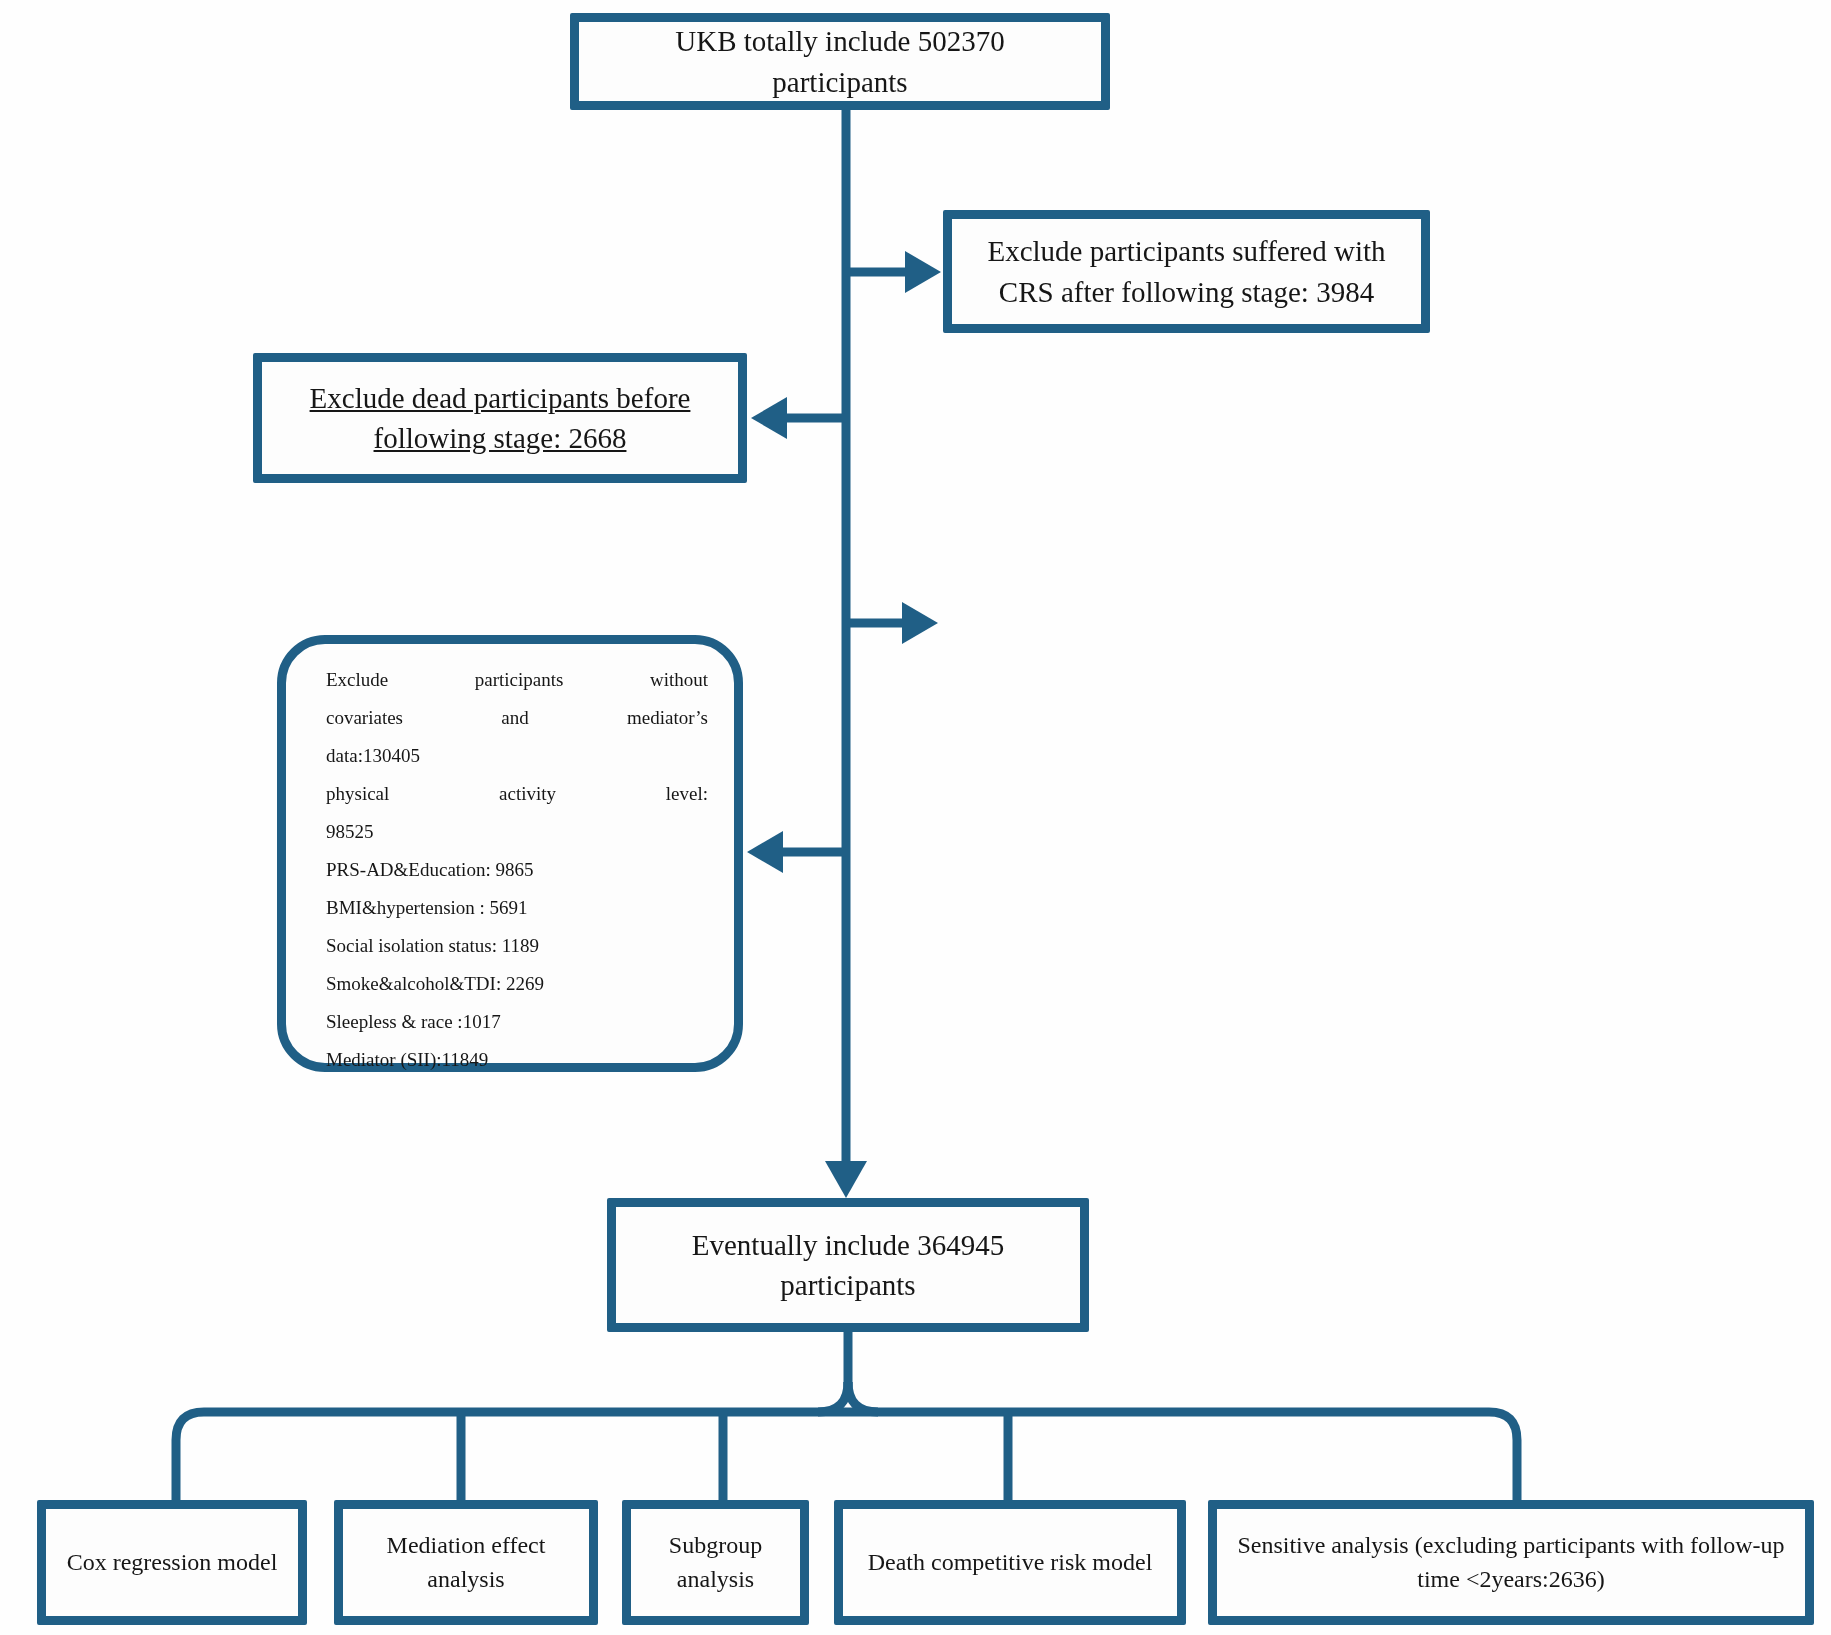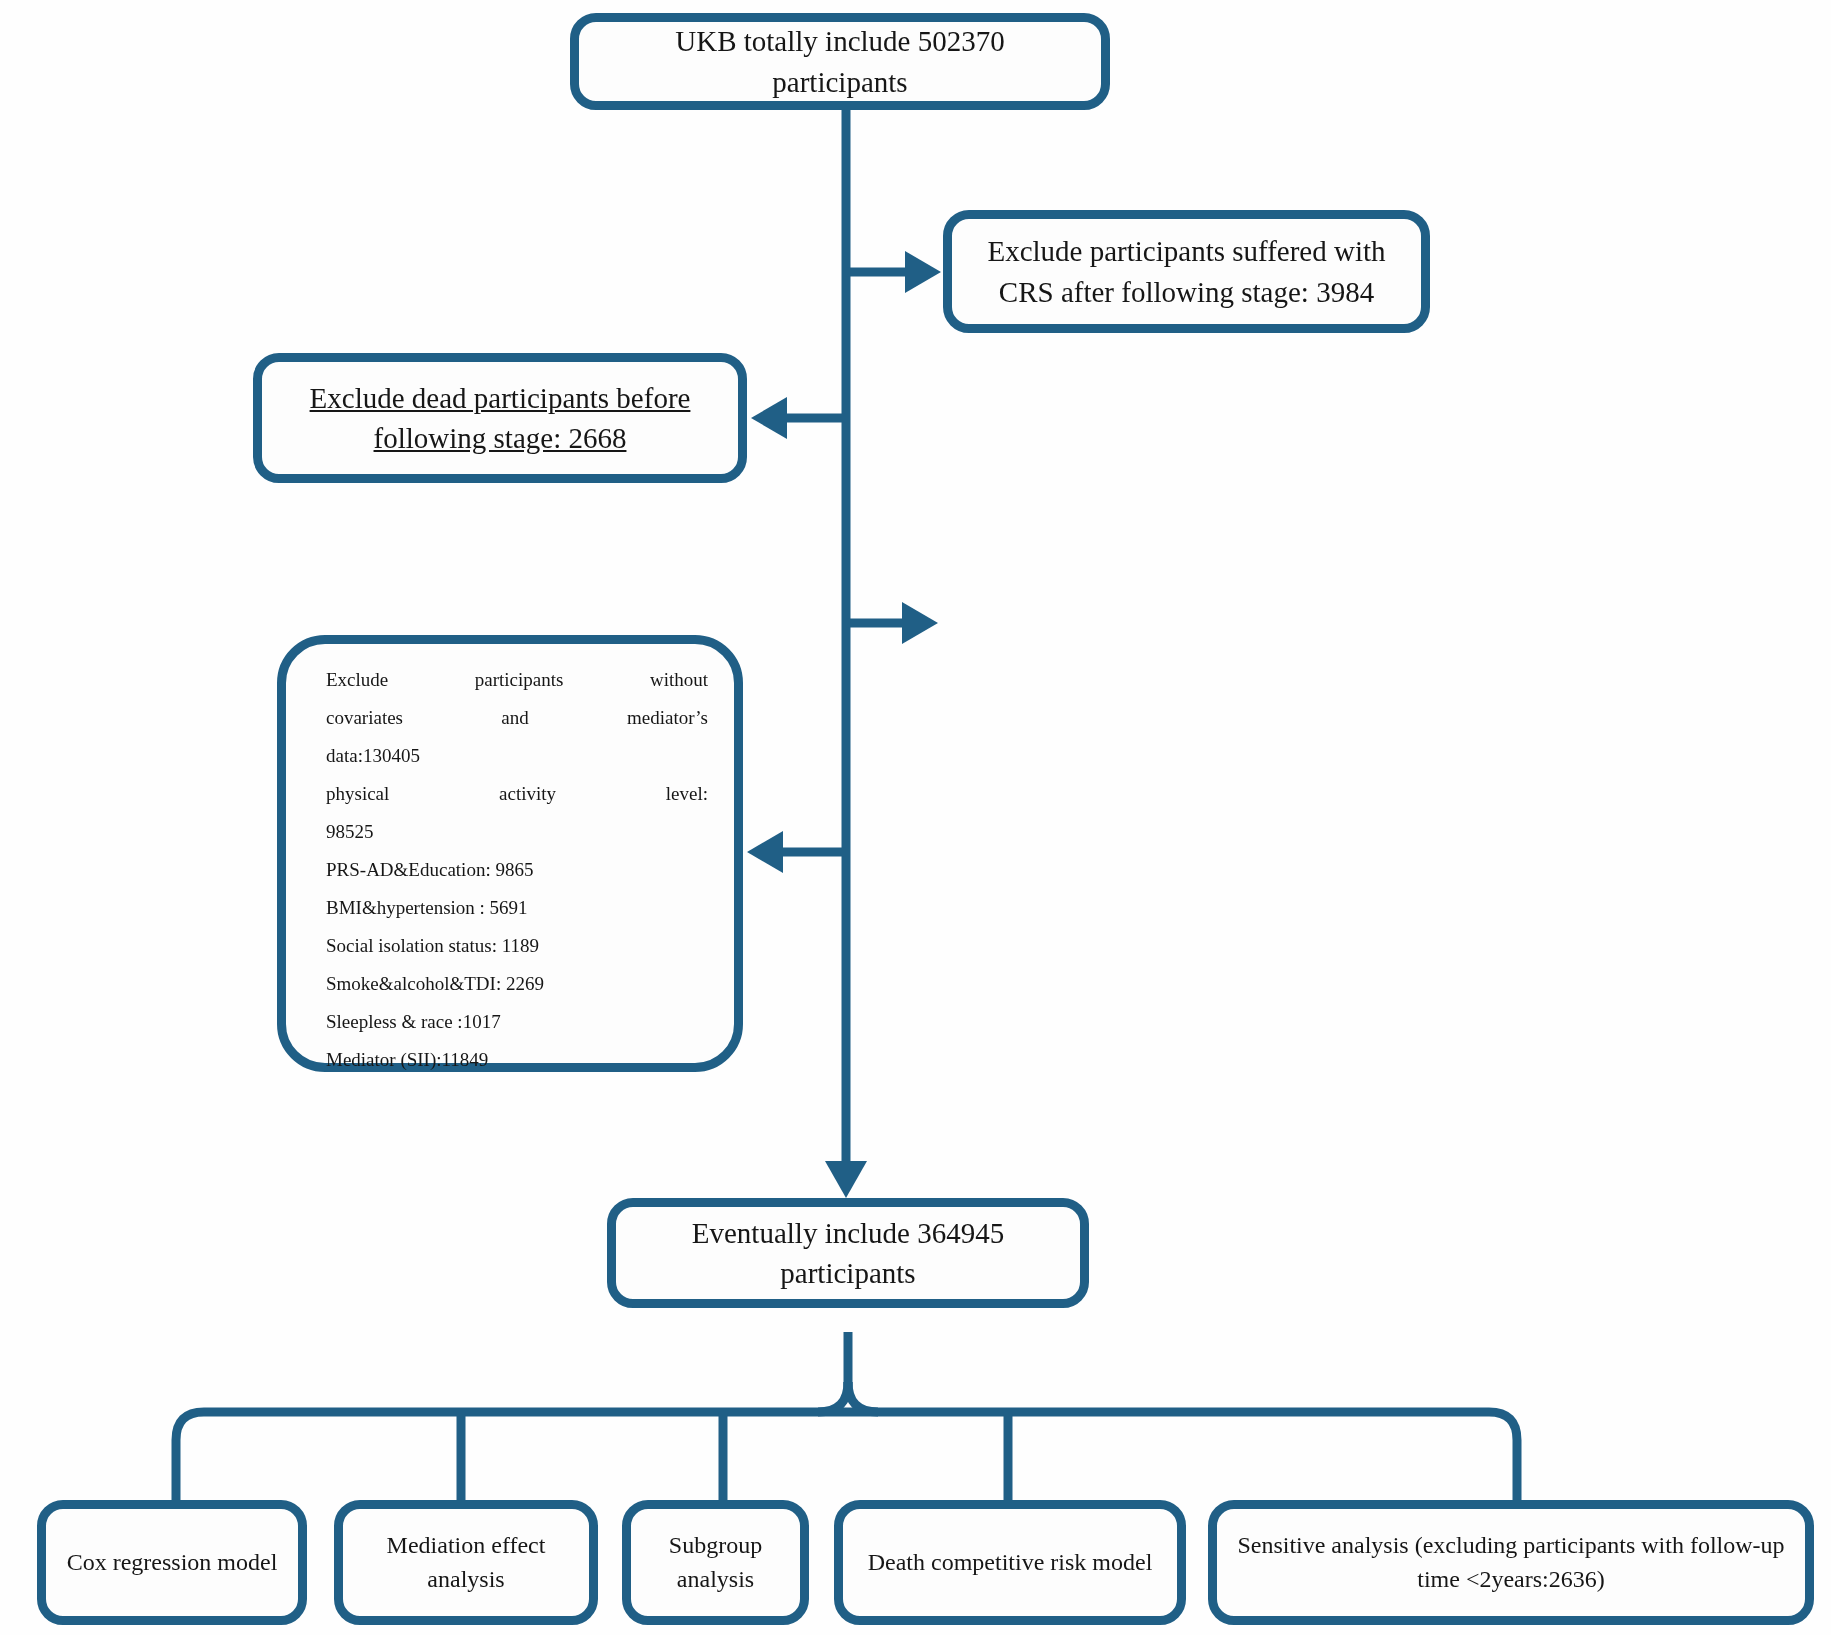--- a/index.html
+++ b/index.html
@@ -10,21 +10,21 @@
     background: #fefefe;
     font-family: "Liberation Serif", "DejaVu Serif", serif;
     color: #161616;
     overflow: hidden;
   }
   #wires { position: absolute; left: 0; top: 0; width: 1831px; height: 1635px; }
   .node {
     position: absolute;
     box-sizing: border-box;
     border: 9px solid #205F86;
-    border-radius: 26px;
+    border-radius: 2px;
     background: #fdfdfd;
     display: flex;
     align-items: center;
     justify-content: center;
     text-align: center;
     font-size: 29px;
     line-height: 1.38;
     padding: 4px 14px;
   }
   .node.small { font-size: 24px; }
@@ -103,21 +103,21 @@
     <div class="ln j">physical activity level:</div>
     <div class="ln">98525</div>
     <div class="ln">PRS-AD&amp;Education: 9865</div>
     <div class="ln">BMI&amp;hypertension : 5691</div>
     <div class="ln">Social isolation status: 1189</div>
     <div class="ln">Smoke&amp;alcohol&amp;TDI: 2269</div>
     <div class="ln">Sleepless &amp; race :1017</div>
     <div class="ln">Mediator (SII):11849</div>
   </div>
 
-  <div class="node" style="left:607px; top:1198px; width:482px; height:110px; padding:4px 27px;">
+  <div class="node" style="left:607px; top:1198px; width:482px; height:134px; padding:4px 27px;">
     <span>Eventually include 364945 participants</span>
   </div>
 
   <div class="node small" style="left:37px; top:1500px; width:270px; height:125px;">
     <span>Cox regression model</span>
   </div>
   <div class="node small" style="left:334px; top:1500px; width:264px; height:125px;">
     <span>Mediation effect analysis</span>
   </div>
   <div class="node small" style="left:622px; top:1500px; width:187px; height:125px;">

